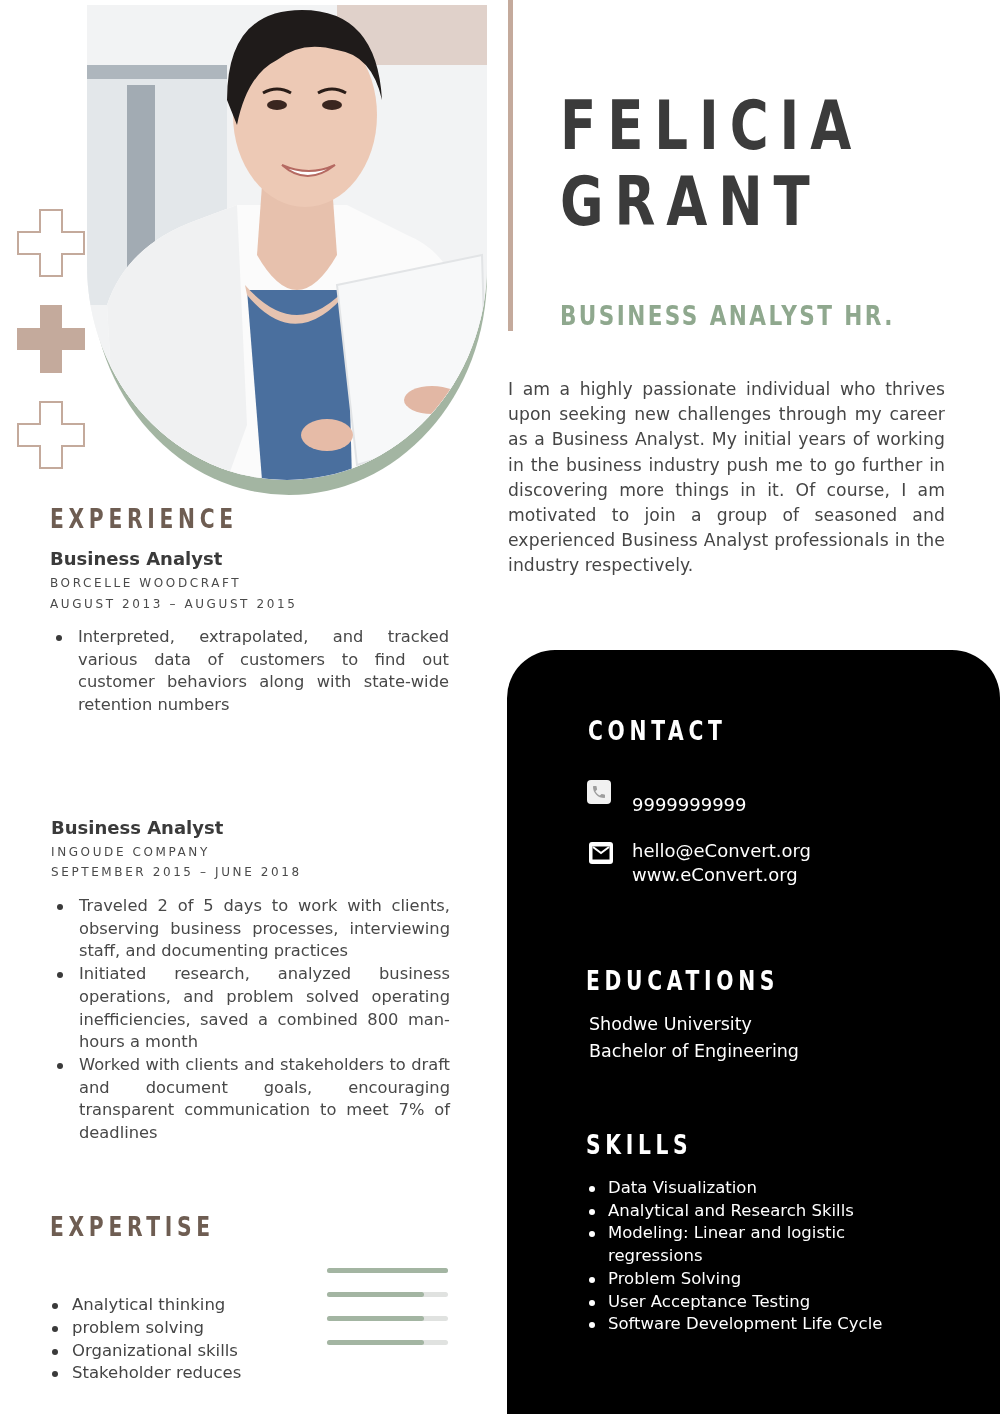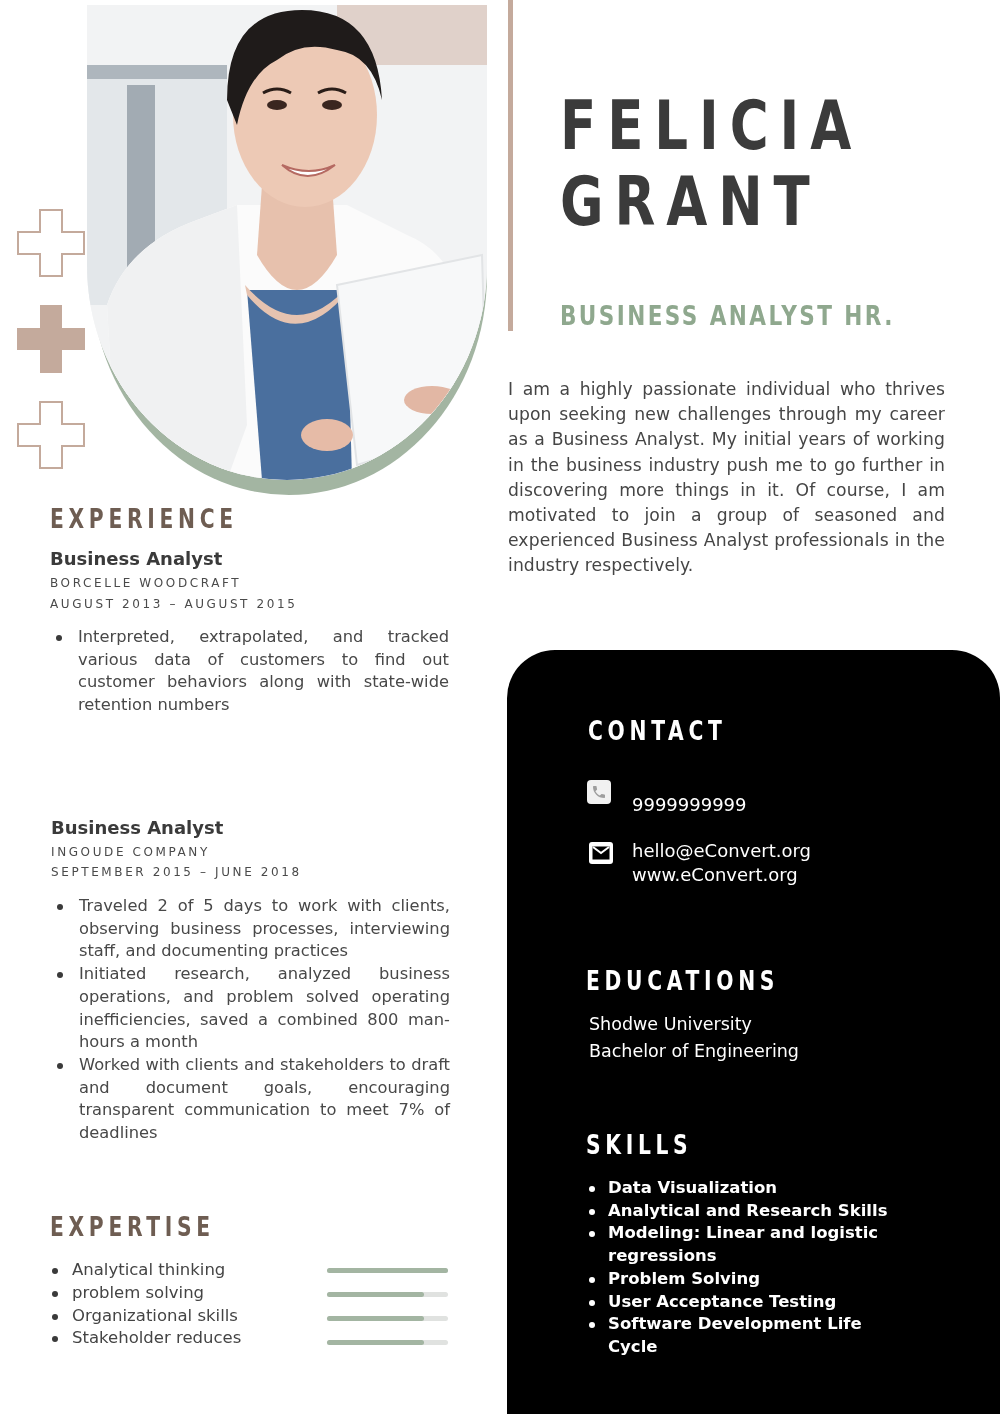--- a/index.html
+++ b/index.html
@@ -54,21 +54,21 @@
   .brown { color: #6e5d52; }
   .white { color: #ffffff; }
 
   .job-title { position: absolute; font-family: "DejaVu Sans", sans-serif; font-weight: bold; font-size: 18px; color: #3a3a3a; }
   .job-meta { position: absolute; font-family: "DejaVu Sans", sans-serif; font-size: 12px; letter-spacing: 2.6px; color: #4a4a4a; line-height: 20.5px; white-space: nowrap; }
 
   ul.bullets { position: absolute; list-style: none; font-family: "DejaVu Sans", sans-serif; font-size: 16.3px; line-height: 22.7px; color: #484848; }
   ul.bullets li { position: relative; padding-left: 28px; text-align: justify; }
   ul.bullets li::before { content: ""; position: absolute; left: 6px; top: 9px; width: 6px; height: 6px; border-radius: 50%; background: #3a3a3a; }
 
-  .expertise-list { position: absolute; left: 44px; top: 1259px; list-style: none; font-family: "DejaVu Sans", sans-serif; font-size: 16.5px; line-height: 22.8px; color: #444; }
+  .expertise-list { position: absolute; left: 44px; top: 1294px; list-style: none; font-family: "DejaVu Sans", sans-serif; font-size: 16.5px; line-height: 22.8px; color: #444; }
   .expertise-list li { position: relative; padding-left: 28px; white-space: nowrap; }
   .expertise-list li::before { content: ""; position: absolute; left: 8px; top: 9px; width: 6px; height: 6px; border-radius: 50%; background: #3a3a3a; }
 
   .bar { position: absolute; left: 327px; width: 121px; height: 5px; border-radius: 3px; background: #e0e2e0; }
   .bar-fill { height: 100%; border-radius: 3px; background: #a3b5a2; }
 
   
   .panel { position: absolute; left: 507px; top: 650px; width: 493px; height: 764px; background: #000000; border-radius: 48px 48px 0 0; }
   .icon-box { width: 24px; height: 24px; border-radius: 4px; background: #f1f1f1; display: flex; align-items: center; justify-content: center; }
   .contact-text { position: absolute; font-family: "DejaVu Sans", sans-serif; font-size: 18px; line-height: 24px; color: #ffffff; white-space: nowrap; }
@@ -197,20 +197,20 @@
     </svg>
 </div>
 <a class="contact-text" style="left:632px; top:839px;">hello@eConvert.org</a>
 <a class="contact-text" style="left:632px; top:863px;">www.eConvert.org</a>
 
 <div class="sec-title white" style="left:586px; top:966px;">EDUCATIONS</div>
 <div class="edu-school">Shodwe University</div>
 <div class="edu-degree">Bachelor of Engineering</div>
 
 <div class="sec-title white" style="left:586px; top:1130px;">SKILLS</div>
-<ul class="skills" style="width:320px;font-weight:bold;">
+<ul class="skills" style="width:320px;">
   <li>Data Visualization</li>
   <li>Analytical and Research Skills</li>
   <li>Modeling: Linear and logistic regressions</li>
   <li>Problem Solving</li>
   <li>User Acceptance Testing</li>
   <li>Software Development Life Cycle</li>
 </ul>
 
 </body></html>

